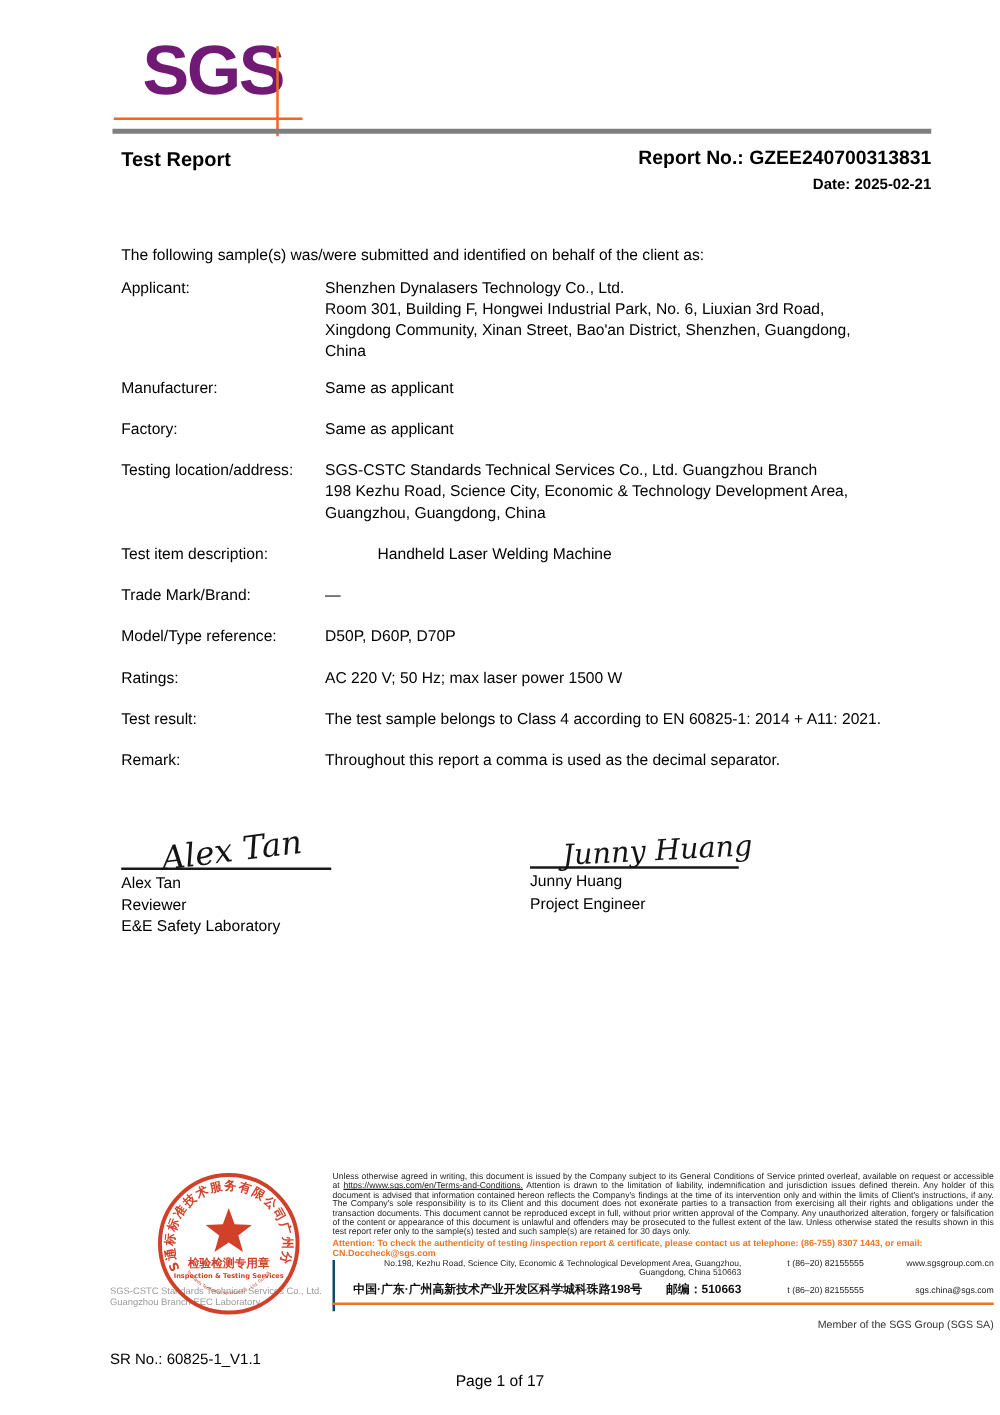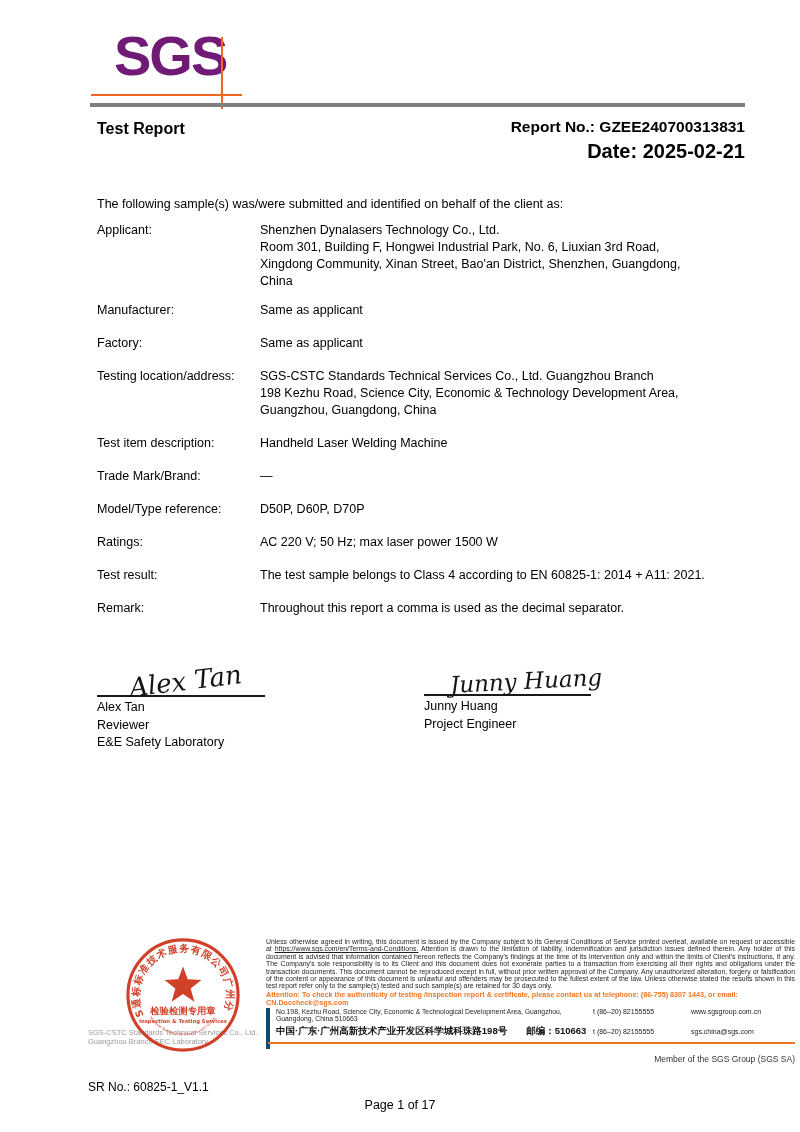--- a/index.html
+++ b/index.html
@@ -7,30 +7,30 @@
         font-family:"Liberation Sans",sans-serif;color:#000;overflow:hidden;}
 
   
   .logo{position:absolute;left:114px;top:28px;font-size:56px;font-weight:bold;
         color:#701a75;letter-spacing:-2px;line-height:1;}
   .logo-vline{position:absolute;left:221px;top:37px;width:2px;height:72px;background:#f26522;}
   .logo-hline{position:absolute;left:91px;top:94px;width:151px;height:2px;background:#f26522;}
   .header-rule{position:absolute;left:90px;top:103px;width:655px;height:4px;background:#7f7f7f;}
   .title{position:absolute;left:97px;top:120px;font-size:16px;font-weight:bold;}
   .report-no{position:absolute;right:55px;top:118px;font-size:15.5px;font-weight:bold;text-align:right;}
-  .date{position:absolute;right:55px;top:140px;font-size:20px;font-weight:bold;text-align:right;margin-left:36px;}
+  .date{position:absolute;right:55px;top:140px;font-size:12px;font-weight:bold;text-align:right;margin-left:36px;}
 
   
   .content{position:absolute;left:97px;top:196px;width:650px;font-size:12.5px;line-height:17px;}
   .intro{margin-bottom:9px;}
   .row{display:flex;margin-bottom:16px;}
   .row .label{width:163px;flex:none;}
   .row .value{flex:1;}
   .row.tight{margin-bottom:12px;}
-  .row.mt-extra{margin-top:5px;}
+  .row.mt-extra{margin-top:5px;gap:42px;}
 
   
   .signatures{display:flex;margin-top:56px;}
   .sig-left{width:327px;}
   .sig-right{width:220px;}
   .sig-script{font-family:"DejaVu Serif",serif;font-style:italic;font-size:26px;color:#141414;
               display:inline-block;transform:rotate(-7deg);margin-left:32px;margin-bottom:-7px;
               white-space:nowrap;}
   .sig-right .sig-script{font-size:23px;transform:rotate(-3deg);margin-left:26px;margin-bottom:-5px;}
   .sig-line{width:168px;border-bottom:2px solid #1a1a1a;margin-bottom:2px;}
@@ -41,21 +41,21 @@
   .footer{position:absolute;left:88px;top:933px;width:707px;display:flex;}
   .stamp-area{width:178px;flex:none;position:relative;}
   .stamp-svg{position:absolute;left:36px;top:3px;width:118px;height:118px;z-index:2;opacity:.92;}
   .stamp-company{position:absolute;left:0;top:95px;width:195px;font-size:7.5px;line-height:9px;
                  color:#9b9b9b;z-index:1;}
   .footer-right{flex:1;padding-top:5px;}
   .legal{font-size:6.9px;line-height:7.4px;text-align:justify;color:#1f1f1f;}
   .legal .url{text-decoration:underline;}
   .attention{font-size:7.2px;line-height:7.7px;color:#ee7623;font-weight:bold;margin-top:1px;}
   .attention .email{}
-  .addr-block{border-left:4px solid #0c4a6e;padding-left:6px;margin-top:2px;padding-bottom:5px;}
+  .addr-block{border-left:2px solid #0c4a6e;padding-left:6px;margin-top:2px;padding-bottom:5px;text-align:right;}
   .addr-row{display:flex;align-items:baseline;}
   .addr-text{flex:1;}
   .addr-phone{width:98px;flex:none;font-size:7px;font-weight:normal;color:#222;}
   .addr-link{width:104px;flex:none;font-size:7px;font-weight:normal;color:#222;}
   .addr-en .addr-text{font-size:6.8px;color:#1f1f1f;}
   .addr-cn{margin-top:3px;}
   .addr-cn .addr-text{font-size:9.5px;font-weight:bold;color:#111;}
   .orange-rule{border-top:2px solid #ee7623;margin-top:4px;margin-left:-8px;}
   .member{font-size:8.5px;font-weight:normal;color:#333;text-align:right;margin-top:5px;}
 

